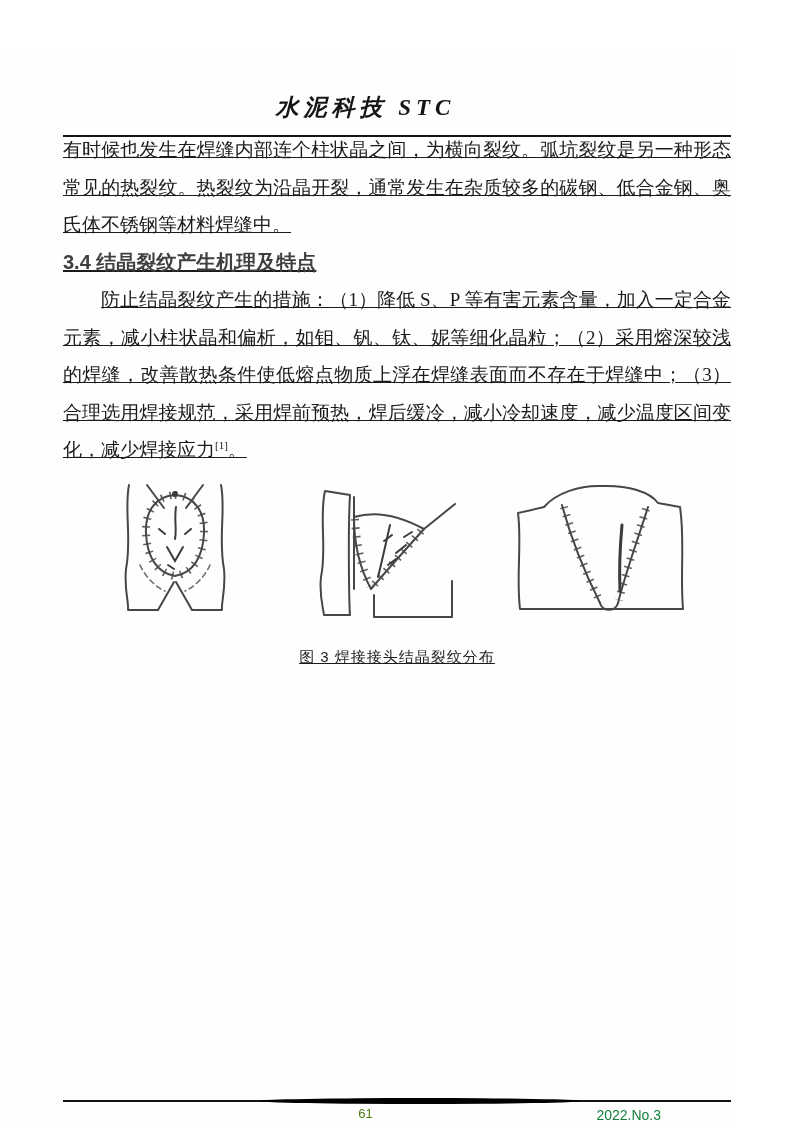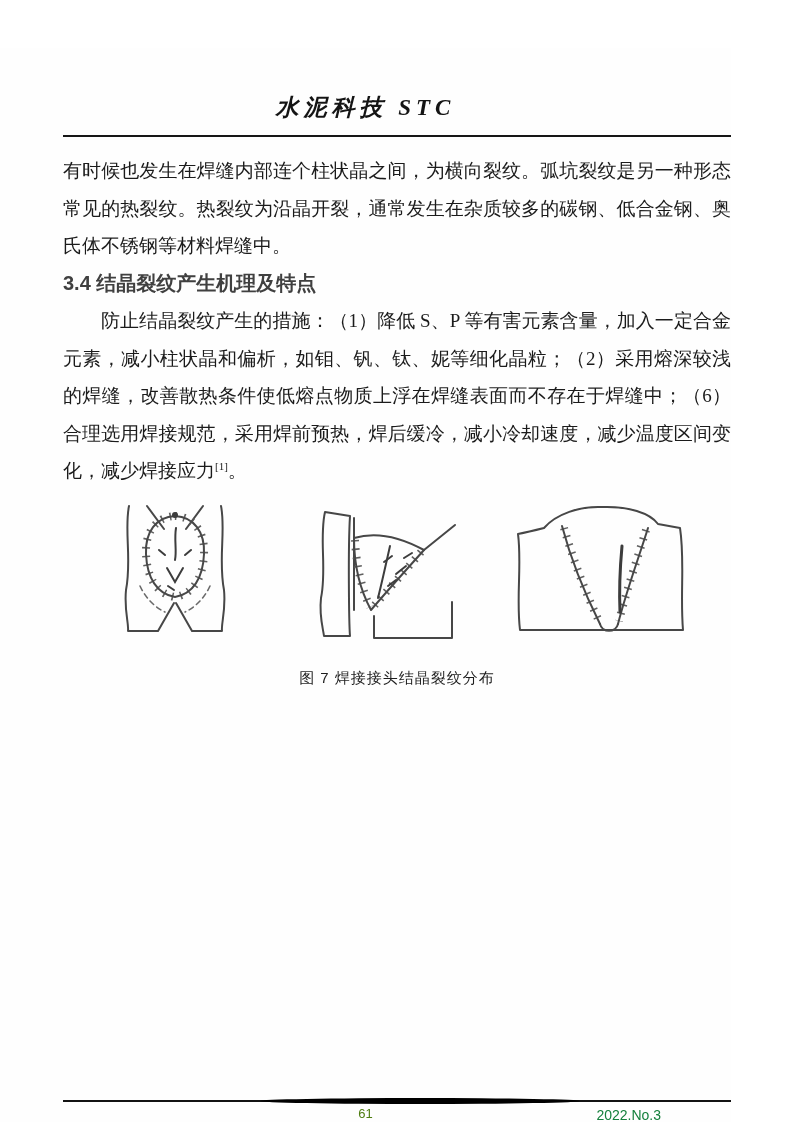--- a/index.html
+++ b/index.html
@@ -14,21 +14,21 @@
     position:absolute; top:44px; left:0; right:0; text-align:center;
     font-size:23px; font-weight:bold; font-style:italic; letter-spacing:5px;
     color:#141414;
   }
   .header-rule {
     position:absolute; top:87px; left:63px; width:668px; height:2px;
     background:#161616;
   }
   
   .article {
-    position:absolute; top:104px; left:63px; width:668px;
+    position:absolute; top:83px; left:63px; width:668px;text-decoration:underline;
   }
   p.para {
     margin:0; font-size:19px; line-height:37.5px;
     text-align:justify; text-align-last:left; color:#1b1b1b;
   }
   p.indent { text-indent:2em; }
   h2.section-heading {
     margin:0; font-size:20px; line-height:37.5px; font-weight:bold;
     font-family:"Liberation Sans","DejaVu Sans",sans-serif; color:#404040;
   }
@@ -76,21 +76,21 @@
   <div class="journal-title">水泥科技 STC</div>
   <div class="header-rule"></div>
 
   <div class="article">
 
     <p class="para">有时候也发生在焊缝内部连个柱状晶之间，为横向裂纹。弧坑裂纹是另一种形态常见的热裂纹。热裂纹为沿晶开裂，通常发生在杂质较多的碳钢、低合金钢、奥氏体不锈钢等材料焊缝中。</p>
 
     <h2 class="section-heading">3.4 结晶裂纹产生机理及特点</h2>
 
 
-    <p class="para indent"><span>防止结晶裂纹产生的措施：（1）降低 S、P 等有害元素含量，加入一定合金元素，减小柱状晶和偏析，如钼、钒、钛、妮等细化晶粒；（2）采用熔深较浅的焊缝，改善散热条件使低熔点物质上浮在焊缝表面而不存在于焊缝中；（6）合理选用焊接规范，采用焊前预热，焊后缓冷，减小冷却速度，减少温度区间变化，减少焊接应力</span><sup class="cite">[1]</sup><span>。</span></p>
+    <p class="para indent"><span>防止结晶裂纹产生的措施：（1）降低 S、P 等有害元素含量，加入一定合金元素，减小柱状晶和偏析，如钼、钒、钛、妮等细化晶粒；（2）采用熔深较浅的焊缝，改善散热条件使低熔点物质上浮在焊缝表面而不存在于焊缝中；（3）合理选用焊接规范，采用焊前预热，焊后缓冷，减小冷却速度，减少温度区间变化，减少焊接应力</span><sup class="cite">[1]</sup><span>。</span></p>
 
 
     <figure class="fig">
       <div class="sketch-row">
 
         <svg width="150" height="140" viewBox="0 0 150 140" aria-hidden="true">
           <path class="ln" d="M29,8 C24,32 32,62 26,92 C24,112 29,126 28,133 L58,133 L74,105"></path>
           <path class="ln" d="M47,8 L64,31"></path>
           <path class="ln" d="M121,8 C126,32 118,62 124,92 C126,112 121,126 122,133 L92,133 L76,105"></path>
           <path class="ln" d="M103,8 L86,31"></path>
@@ -125,21 +125,21 @@
           <path class="ln" d="M14,36 C24,34 32,32 40,30 C52,16 76,8 98,9 C124,8 146,15 154,26 L176,30 C181,62 176,96 179,132 L16,132 C12,100 18,66 14,36 Z" fill="#fdfdfc"></path>
           <path class="hatch" d="M60,30 C68,58 81,94 95,123"></path>
           <path class="hatch" d="M142,32 C133,62 122,94 115,123"></path>
           <path class="ln" d="M58,28 C66,58 80,94 96,126"></path>
           <path class="ln" d="M144,30 C134,62 122,94 114,126"></path>
           <path class="ln" d="M96,126 C98,135 112,135 114,126"></path>
           <path class="ln3" d="M118,48 C116,70 115,92 116,114"></path>
         </svg>
 
       </div>
-      <figcaption class="fig-caption">图 7 焊接接头结晶裂纹分布</figcaption>
+      <figcaption class="fig-caption">图 3 焊接接头结晶裂纹分布</figcaption>
     </figure>
 
   </div>
 
   <div class="footer-rule"></div>
   <div class="footer-rule-bulge"></div>
   <div class="page-number">61</div>
   <div class="issue">2022.No.3</div>
 
 </div>

